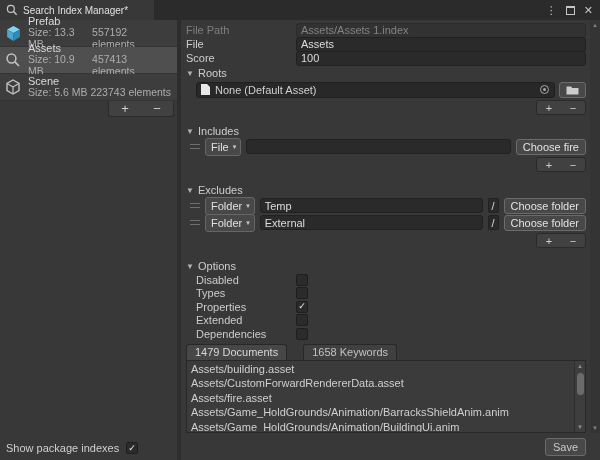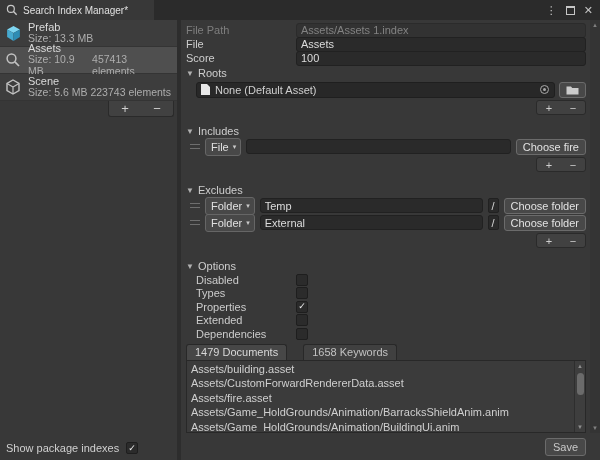--- a/index.html
+++ b/index.html
@@ -113,20 +113,21 @@
           <svg width="17" height="17" viewBox="0 0 16 16">
             <polygon points="8,1 14,4.3 8,7.6 2,4.3" fill="#7ed6f2"></polygon>
             <polygon points="2,4.3 8,7.6 8,15 2,11.4" fill="#46a9cf"></polygon>
             <polygon points="14,4.3 8,7.6 8,15 14,11.4" fill="#2e8cb4"></polygon>
           </svg>
         </span>
         <span class="lines">
           <span class="t1">Prefab</span>
           <span class="t2">
             <span>Size: 13.3 MB</span>
+            <span>557192 elements</span>
           </span>
         </span>
       </div>
 
       <div class="index-item selected">
         <span class="ic">
           <svg width="16" height="16" viewBox="0 0 16 16">
             <circle cx="6.5" cy="6.5" r="4.4" fill="none" stroke="#c2c2c2" stroke-width="1.5"></circle>
             <line x1="9.9" y1="9.9" x2="14" y2="14" stroke="#c2c2c2" stroke-width="1.7"></line>
           </svg>

